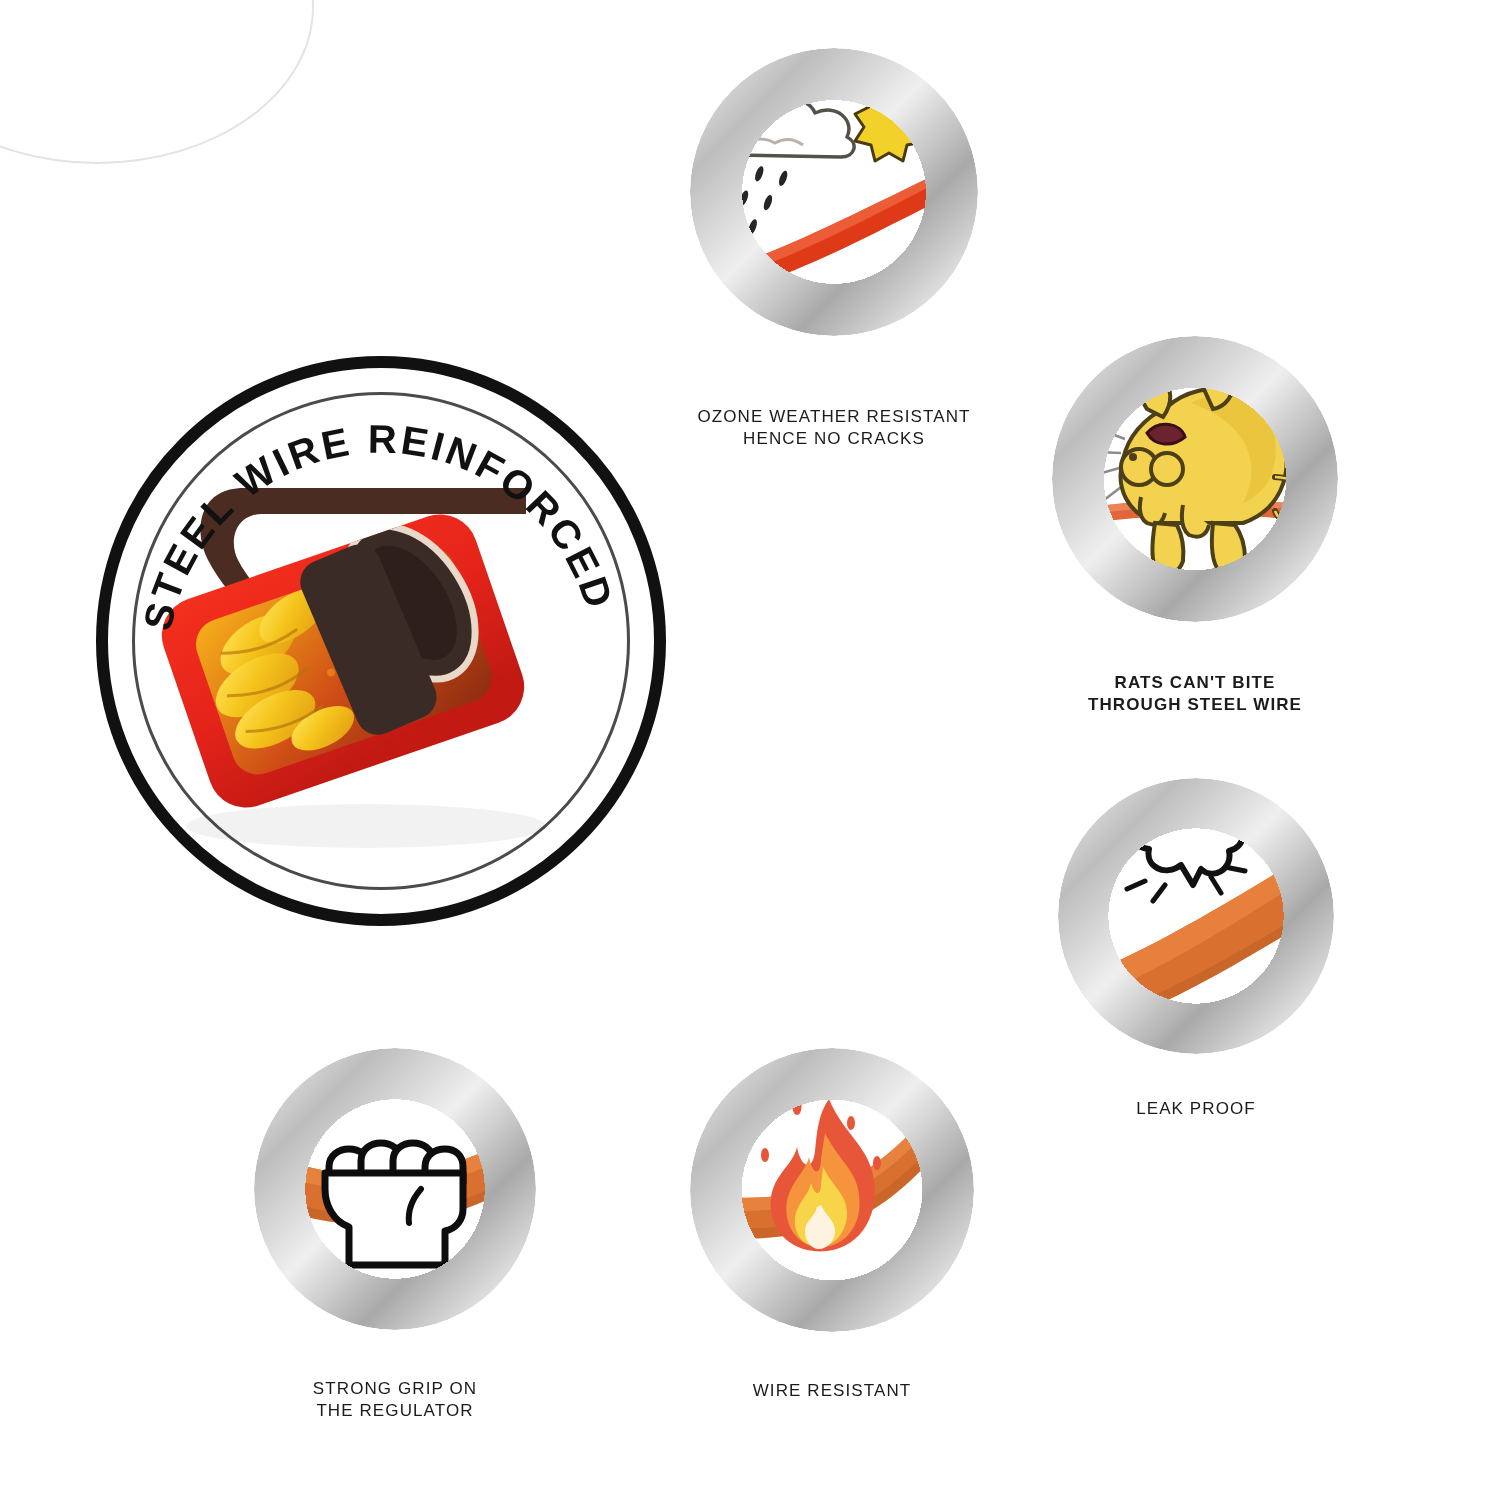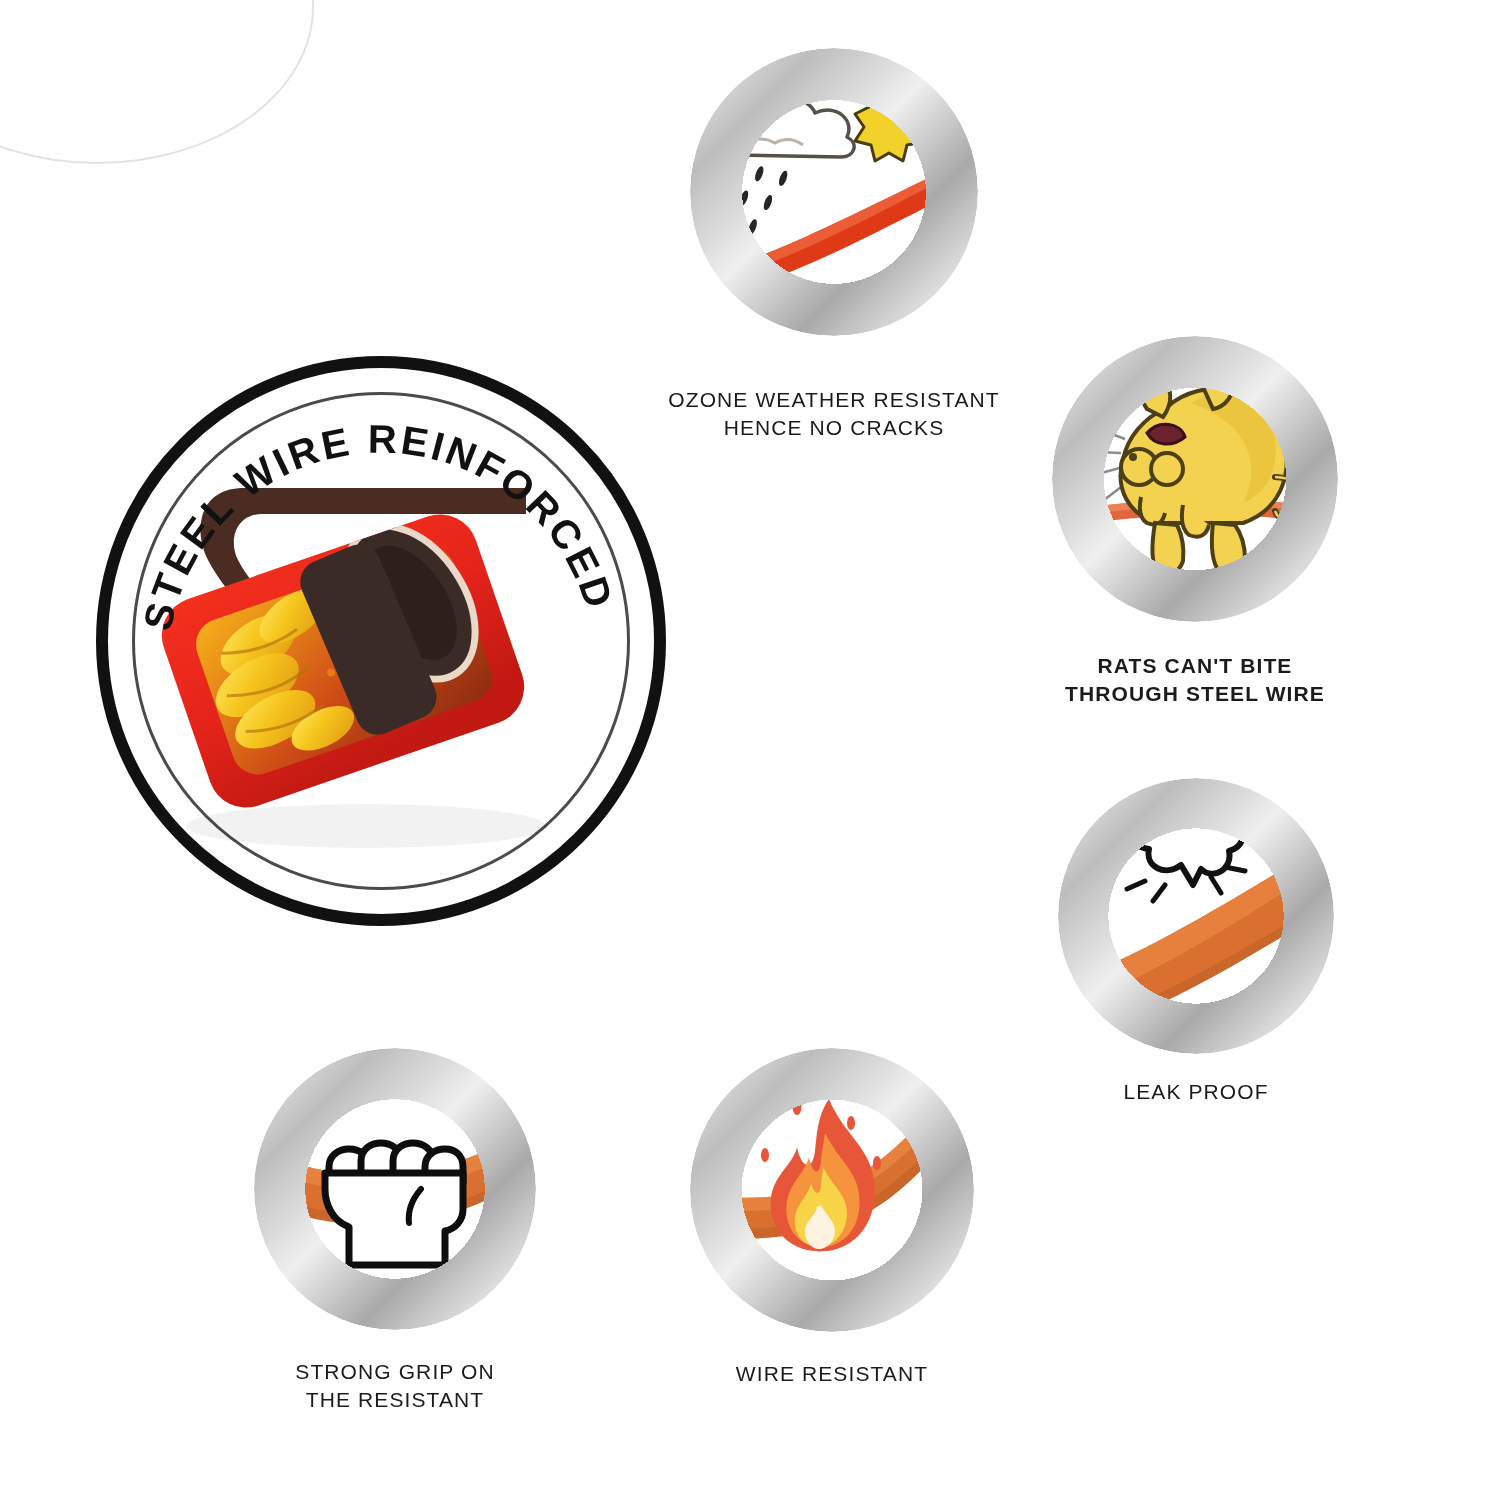--- a/index.html
+++ b/index.html
@@ -41,25 +41,26 @@
     border-radius:50%;
     overflow:hidden;
     background:#fff;
     border:1px solid #3a3a3a;
     box-sizing:border-box;
   }
   .caption{
     position:absolute;
     text-align:center;
     color:#1b1b1b;
-    font-size:21px;
+    font-size:17px;
     letter-spacing:1.1px;
     line-height:1.32;
     white-space:pre-line;
     font-weight:400;
+    margin-top:20px;
   }
 
   
   #badge{position:absolute;}
   #badge .ring-outer{
     position:absolute;inset:0;border-radius:50%;
     border:12px solid #111111;box-sizing:border-box;background:#fff;
   }
   #badge .ring-inner{
     position:absolute;left:36px;top:36px;right:36px;bottom:36px;
@@ -304,21 +305,21 @@
                      L198 124 L160 124 Z"></path>
             <path d="M60 114 L198 114 L198 150 C 198 162 190 170 180 172
                      L180 206 L84 206 L84 168 C 68 162 60 146 60 130 Z"></path>
           </g>
           <path d="M156 130 q-14 16 -12 34" fill="none" stroke="#0d0d0d" stroke-width="6" stroke-linecap="round"></path>
         </svg>
       </div>
       <div class="ring"></div>
     </div>
     <div class="caption" style="left:-126px;top:310px;width:534px;">STRONG GRIP ON
-THE RESISTANT</div>
+THE REGULATOR</div>
   </div>
 
   <div class="feature" style="left:690px;top:1048px;">
     <div class="circle" style="width:284px;height:284px;">
       <div class="inner">
         <svg width="264" height="264" viewBox="0 0 264 264">
 
           <path d="M-16 138 C 50 140 110 140 150 120 C 192 98 222 60 264 18
                    L264 66 C 224 108 196 140 158 158 C 112 180 40 182 -16 180 Z" fill="#d9702f"></path>
           <path d="M-16 138 C 50 140 110 140 150 120 C 192 98 222 60 264 18

